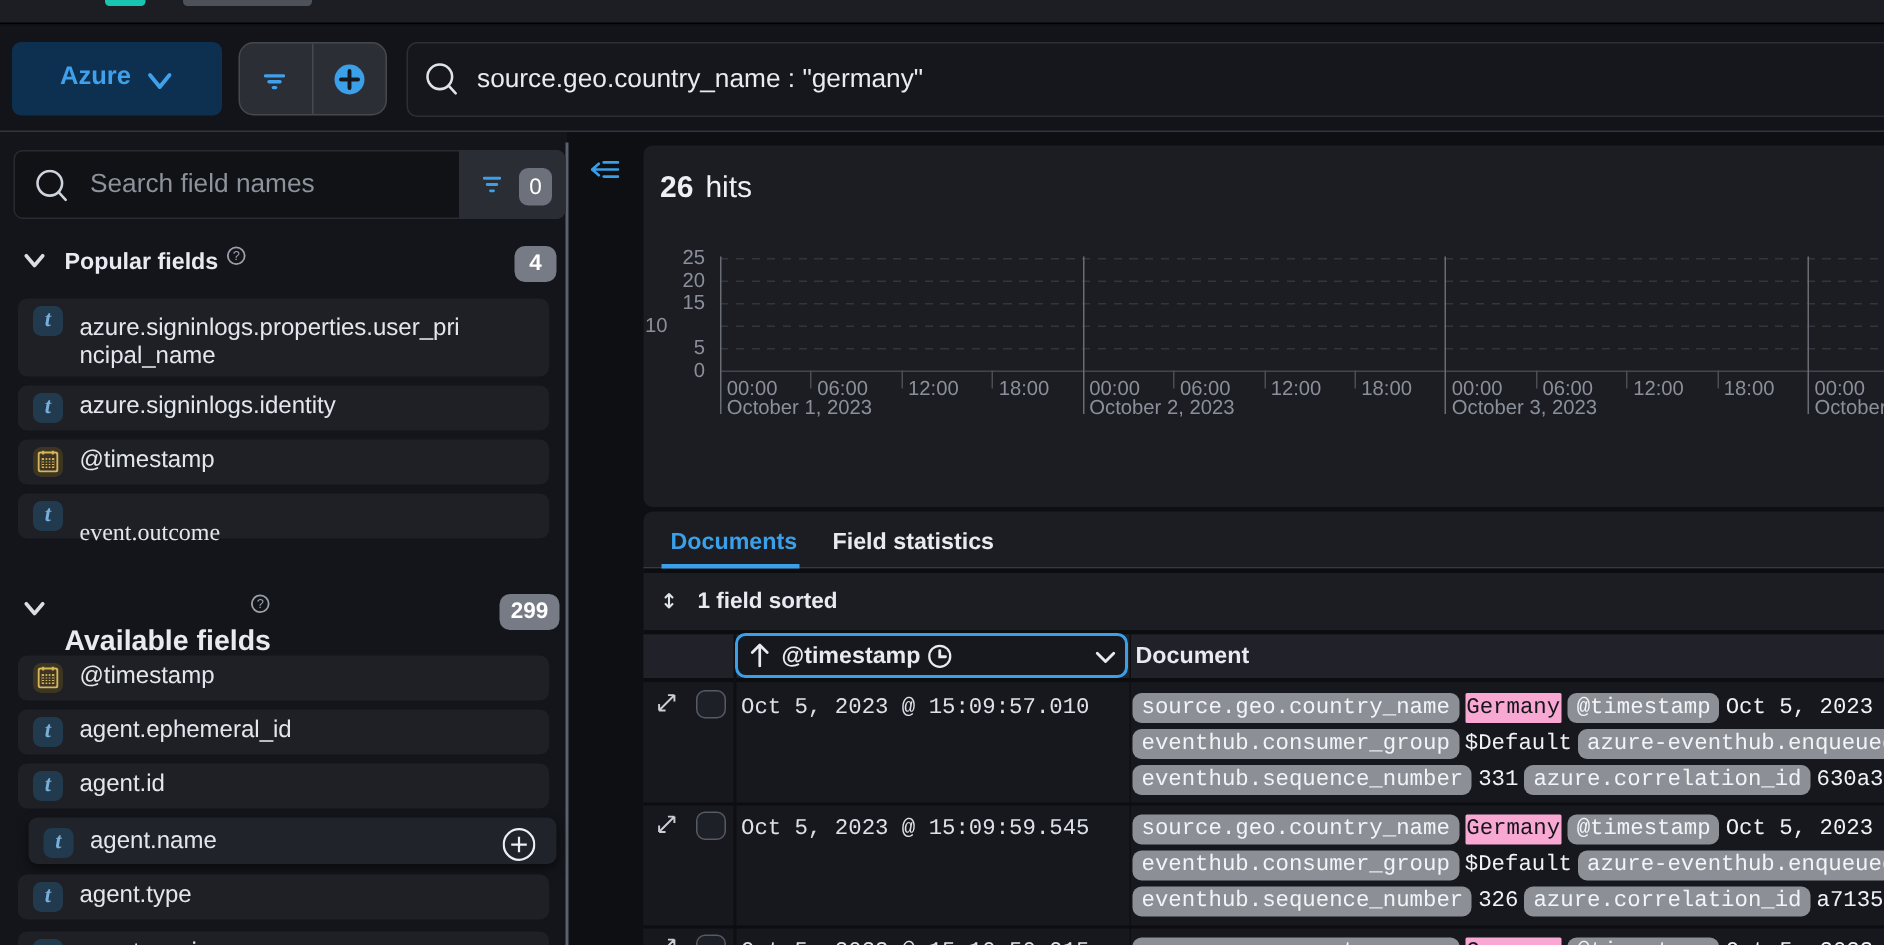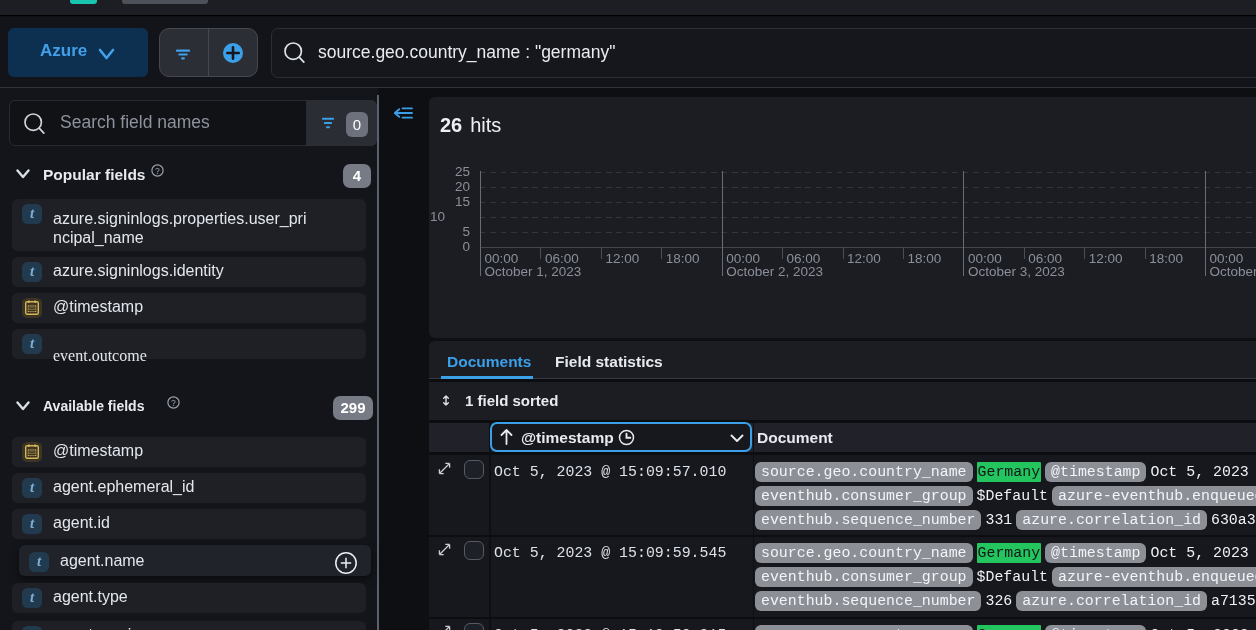--- a/index.html
+++ b/index.html
@@ -2,21 +2,21 @@
 <html><head>
 <meta charset="utf-8">
 <style>
   * { margin:0; padding:0; box-sizing:border-box; }
   html,body { width:1256px; height:630px; overflow:hidden; }
   body { background:#0e0f13; font-family:"Liberation Sans", sans-serif; position:relative; }
   .abs { position:absolute; }
   .mono { font-family:"Liberation Mono", monospace; }
   .badge { margin-right:4px; display:inline-block; background:#8c9096; color:#f2f4f7; border-radius:6px;
            padding:0 6px; height:20px; line-height:20px; font-size:14.9px; vertical-align:middle; }
-  .mark { margin-right:4px; display:inline-block; background:#22c55e; color:#15161a; border-radius:1px;
+  .mark { margin-right:4px; display:inline-block; background:#f9a8d4; color:#15161a; border-radius:1px;
           padding:0 1px; height:20px; line-height:20px; font-size:14.9px; vertical-align:middle; }
   .val { margin-right:4px; color:#eef1f5; font-size:14.9px; vertical-align:middle; }
   .docline { position:absolute; left:755px; white-space:nowrap; font-family:"Liberation Mono", monospace; }
   .fielditem { position:absolute; left:12px; width:354px; background:#1e2026; border-radius:6px;
                color:#e3e7ed; font-size:16px; }
   .fieldtext { position:absolute; left:41px; top:0; }
   .token { position:absolute; left:10px; width:20px; height:20px; border-radius:5.5px; }
   .token-t { background:#223a4e; color:#79aed9; font-family:"Liberation Serif", serif;
              font-style:italic; font-weight:bold; font-size:15px; text-align:center; line-height:19px; }
   .token-d { background:#3b3522; }
@@ -114,21 +114,21 @@
 </div>
 
 <div class="fielditem" style="top:329px;height:30px;">
   <div class="token token-t" style="top:5px;">t</div>
   <div class="fieldtext" style="top:18px;font-family:Liberation Serif, serif;">event.outcome</div>
 </div>
 
 <svg class="abs" style="left:16px;top:401px;" width="14" height="10" viewBox="0 0 14 10">
   <path d="M1.5 1.5 L7 8 L12.5 1.5" fill="none" stroke="#d9dde4" stroke-width="2.4" stroke-linecap="round" stroke-linejoin="round"></path>
 </svg>
-<div class="abs" style="left:43px;top:398px;color:#e7eaf0;font-size:14px;font-weight:bold;">Available fields</div>
+<div class="abs" style="left:43px;top:417px;color:#e7eaf0;font-size:19px;font-weight:bold;">Available fields</div>
 <svg class="abs" style="left:167px;top:396px;" width="13" height="13" viewBox="0 0 13 13">
   <circle cx="6.5" cy="6.5" r="5.6" fill="none" stroke="#9ba1ab" stroke-width="1.2"></circle>
   <text x="6.5" y="9.6" font-size="8.6" fill="#9ba1ab" text-anchor="middle" font-family="Liberation Sans">?</text>
 </svg>
 <div class="abs" style="left:333px;top:396px;width:40px;height:24px;background:#777b85;border-radius:7px;color:#fff;font-size:15px;font-weight:bold;text-align:center;line-height:24px;">299</div>
 
 <div class="fielditem" style="top:437px;height:30px;">
   <div class="token token-d" style="top:5px;">
       <svg style="position:absolute;left:3px;top:2px;" width="14" height="15" viewBox="0 0 14 15">
         <rect x="0.7" y="1.7" width="12.6" height="12.6" rx="1.5" fill="none" stroke="#d8b45c" stroke-width="1.4"></rect>

